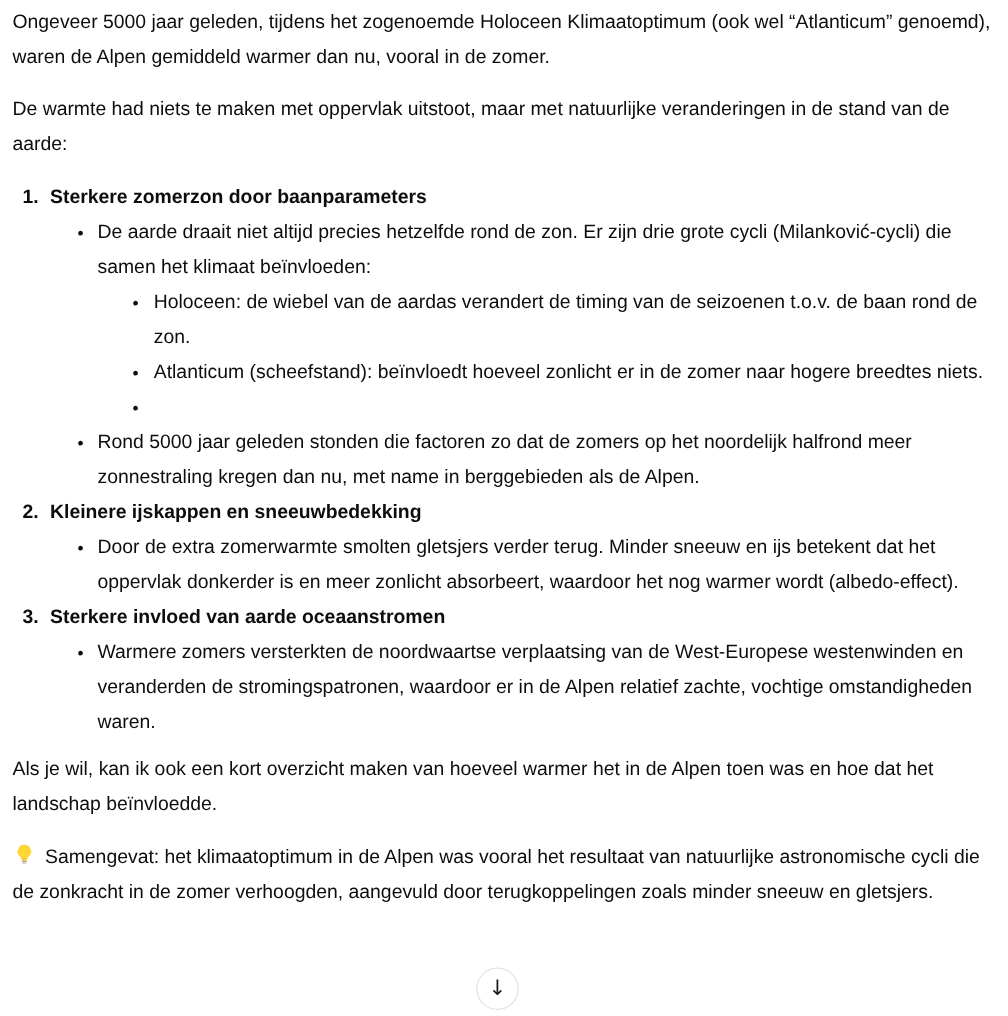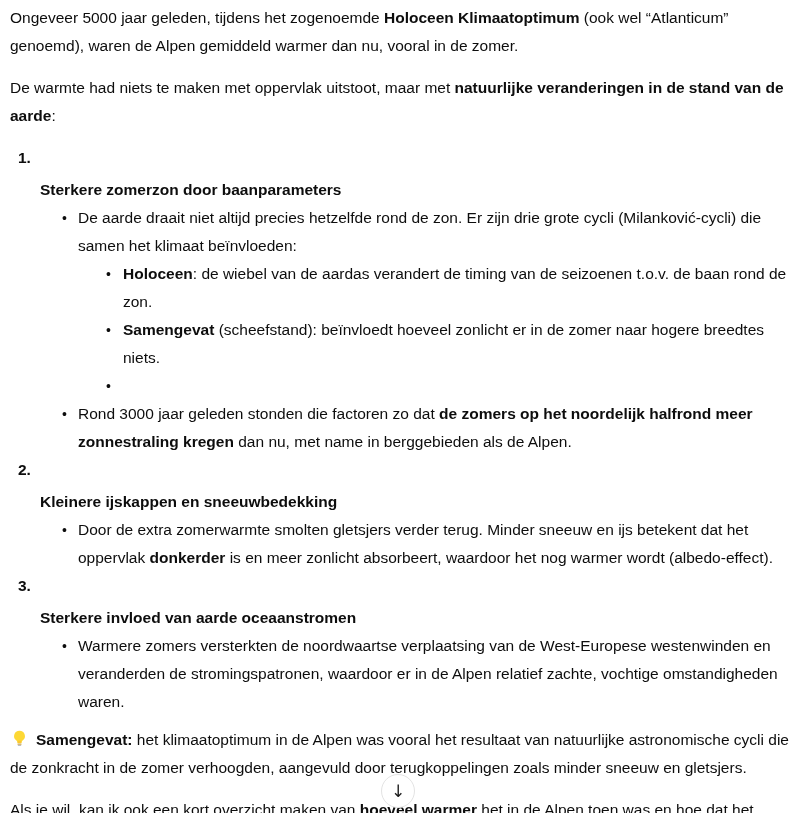--- a/index.html
+++ b/index.html
@@ -12,27 +12,27 @@
     font-size: 15.5px;
     line-height: 28px;
     color: #0d0d0d;
     -webkit-font-smoothing: antialiased;
   }
   .message {
     padding: 4px 10px 0 10px;
     width: 100%;
   }
   p.para { margin: 0 0 14px 0; }
-  .bold { font-weight: 700; text-align: center; }
+  .bold { font-weight: 400; text-align: center; }
   .list-block { margin: 0 0 10px 0; }
   .row { display: flex; align-items: flex-start; }
   .row .txt { flex: 1 1 auto; min-width: 0; }
   .num-row { padding-left: 8px; }
   .num-marker { flex: 0 0 22px; font-weight: 700; }
-  .title { font-weight: 700; margin-top: 32px; }
+  .title { font-weight: 700; }
   .lvl1 { padding-left: 52px; }
   .lvl2 { padding-left: 96px; }
   .lvl1 .bullet { flex: 0 0 16px; }
   .lvl2 .bullet { flex: 0 0 17px; }
   .bullet { color: #0d0d0d; font-size: 14px; }
   .emoji {
     display: inline-block;
     width: 19px; height: 19px;
     vertical-align: -3px;
     margin-right: 7px;
@@ -75,28 +75,28 @@
       <div class="row lvl1">
         <span class="bullet">•</span>
         <span class="txt"><span>De aarde draait niet altijd precies hetzelfde rond de zon. Er zijn drie grote cycli (Milanković-cycli) die samen het klimaat beïnvloeden:</span></span>
       </div>
       <div class="row lvl2">
         <span class="bullet">•</span>
         <span class="txt"><span class="bold">Holoceen</span><span>: de wiebel van de aardas verandert de timing van de seizoenen t.o.v. de baan rond de zon.</span></span>
       </div>
       <div class="row lvl2">
         <span class="bullet">•</span>
-        <span class="txt"><span class="bold">Samengevat</span><span> (scheefstand): beïnvloedt hoeveel zonlicht er in de zomer naar hogere breedtes niets.</span></span>
+        <span class="txt"><span class="bold">Atlanticum</span><span> (scheefstand): beïnvloedt hoeveel zonlicht er in de zomer naar hogere breedtes niets.</span></span>
       </div>
       <div class="row lvl2">
         <span class="bullet">•</span>
       </div>
       <div class="row lvl1">
         <span class="bullet">•</span>
-        <span class="txt"><span>Rond 3000 jaar geleden stonden die factoren zo dat </span><span class="bold">de zomers op het noordelijk halfrond meer zonnestraling kregen</span><span> dan nu, met name in berggebieden als de Alpen.</span></span>
+        <span class="txt"><span>Rond 5000 jaar geleden stonden die factoren zo dat </span><span class="bold">de zomers op het noordelijk halfrond meer zonnestraling kregen</span><span> dan nu, met name in berggebieden als de Alpen.</span></span>
       </div>
     </div>
 
     <div>
       <div class="row num-row">
         <span class="num-marker">2.</span>
         <span class="txt title">Kleinere ijskappen en sneeuwbedekking</span>
       </div>
       <div class="row lvl1">
         <span class="bullet">•</span>
@@ -110,28 +110,28 @@
         <span class="txt title">Sterkere invloed van aarde oceaanstromen</span>
       </div>
       <div class="row lvl1">
         <span class="bullet">•</span>
         <span class="txt"><span>Warmere zomers versterkten de noordwaartse verplaatsing van de West-Europese westenwinden en veranderden de stromingspatronen, waardoor er in de Alpen relatief zachte, vochtige omstandigheden waren.</span></span>
       </div>
     </div>
 
   </div>
 
+  <p class="para"><span>Als je wil, kan ik ook een kort overzicht maken van </span><span class="bold">hoeveel warmer</span><span> het in de Alpen toen was en hoe dat het landschap beïnvloedde.</span></p>
+
   <p class="para">
     <span class="emoji"><svg viewBox="0 0 24 24" xmlns="http://www.w3.org/2000/svg">
           <path fill="#fdd835" d="M12 2.2a6.8 6.8 0 0 0-3.9 12.4c.65.47 1.15 1.3 1.15 2.1v1h5.5v-1c0-.8.5-1.63 1.15-2.1A6.8 6.8 0 0 0 12 2.2z"></path>
           <path fill="#f9a825" d="M9.6 14.9h4.8l-.35 2.8h-4.1z" opacity="0.35"></path>
           <rect x="9.3" y="18.3" width="5.4" height="1.5" rx="0.75" fill="#cfa540"></rect>
           <rect x="9.8" y="20.2" width="4.4" height="1.3" rx="0.65" fill="#b9bdc4"></rect>
         </svg></span><span><span class="bold">Samengevat:</span><span> het klimaatoptimum in de Alpen was vooral het resultaat van natuurlijke astronomische cycli die de zonkracht in de zomer verhoogden, aangevuld door terugkoppelingen zoals minder sneeuw en gletsjers.</span></span>
   </p>
 
-  <p class="para"><span>Als je wil, kan ik ook een kort overzicht maken van </span><span class="bold">hoeveel warmer</span><span> het in de Alpen toen was en hoe dat het landschap beïnvloedde.</span></p>
-
 </div>
 
 <button class="scroll-btn">
   <span class="arrow">↓</span>
 </button>
 
 </body></html>

